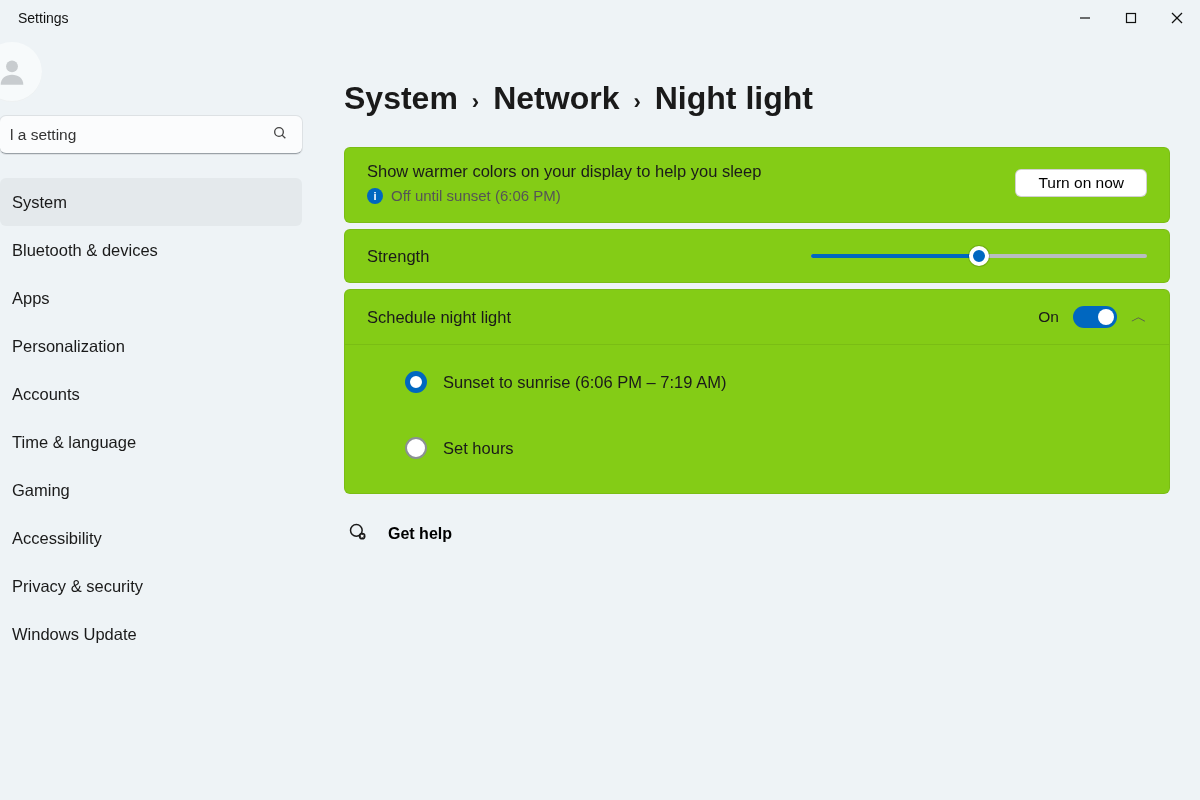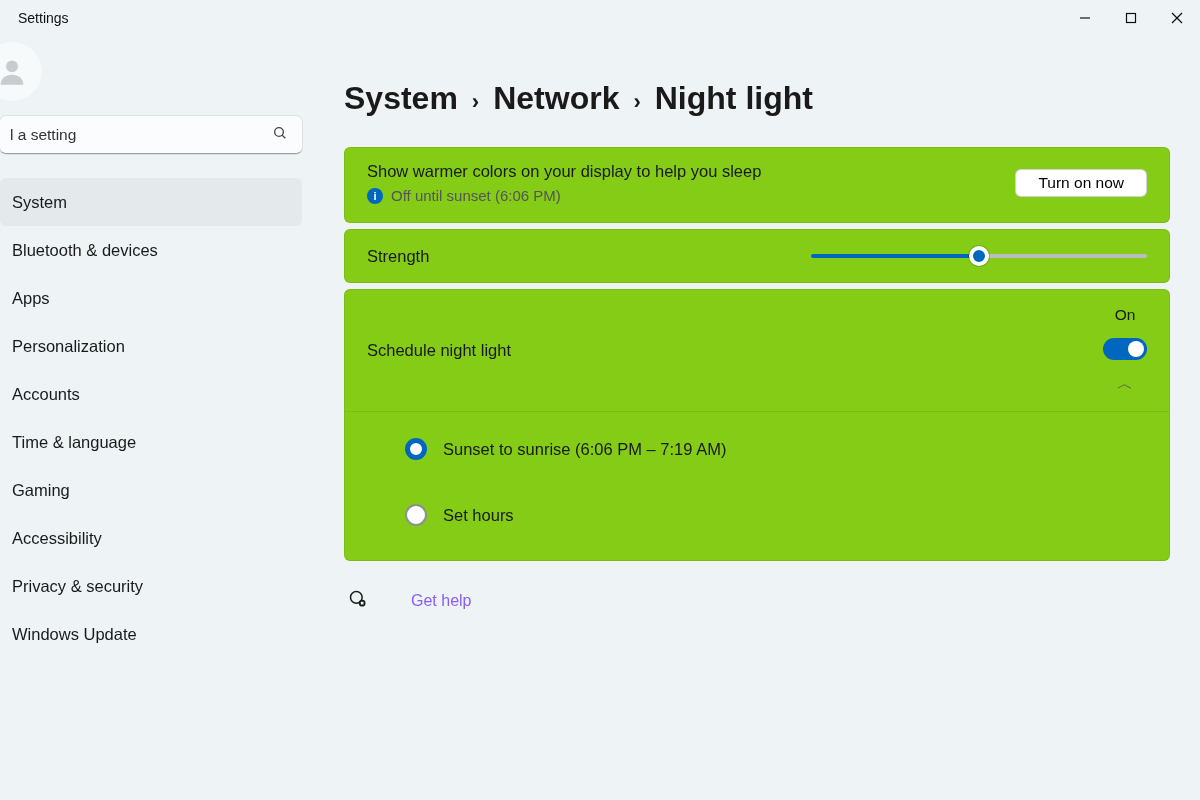--- a/index.html
+++ b/index.html
@@ -137,21 +137,21 @@
     background:#0067c0; border:4px solid #fff; box-shadow:0 0 0 1px rgba(0,0,0,.15);
     transform: translateX(-50%);
   }
 
   
   .schedule .header {
     padding: 16px 22px;
     display:flex; align-items:center; justify-content:space-between;
   }
   .schedule .header .lbl { font-size:16.5px; }
-  .schedule .header .rhs { display:flex; align-items:center; gap:14px; font-size:15.5px;flex-direction:column; }
+  .schedule .header .rhs { display:flex; align-items:center; gap:14px; font-size:15.5px; }
   .toggle {
     width:44px;height:22px;border-radius:12px;background:#0067c0;position:relative;
   }
   .toggle .knob {
     position:absolute; right:3px; top:3px; width:16px;height:16px;border-radius:50%;background:#fff;
   }
   .chevup { font-size:16px; color:#555; }
   .schedule .body {
     border-top:1px solid rgba(0,0,0,.07);
     padding: 26px 22px 34px 60px;
@@ -165,21 +165,21 @@
   }
   .radio.checked { border:5px solid #0067c0; }
 
   .help {
     margin-top: 28px;
     display:flex; align-items:center; gap:20px;
     font-size:16px;
     padding-left: 4px;
   }
   .help .hicon { color:#1a1a1a; }
-  .help a { color:#8b5cf6; text-decoration:none; font-weight:400;margin-left:23px; }
+  .help a { color:#000000; text-decoration:none; font-weight:700; }
 </style>
 </head>
 <body>
 
 <div class="titlebar">
   <span>Settings</span>
   <div class="wincontrols">
     <div class="winbtn">
       <svg width="12" height="12">
           <line x1="1" y1="6" x2="11" y2="6" stroke="#111" stroke-width="1.2"></line>

